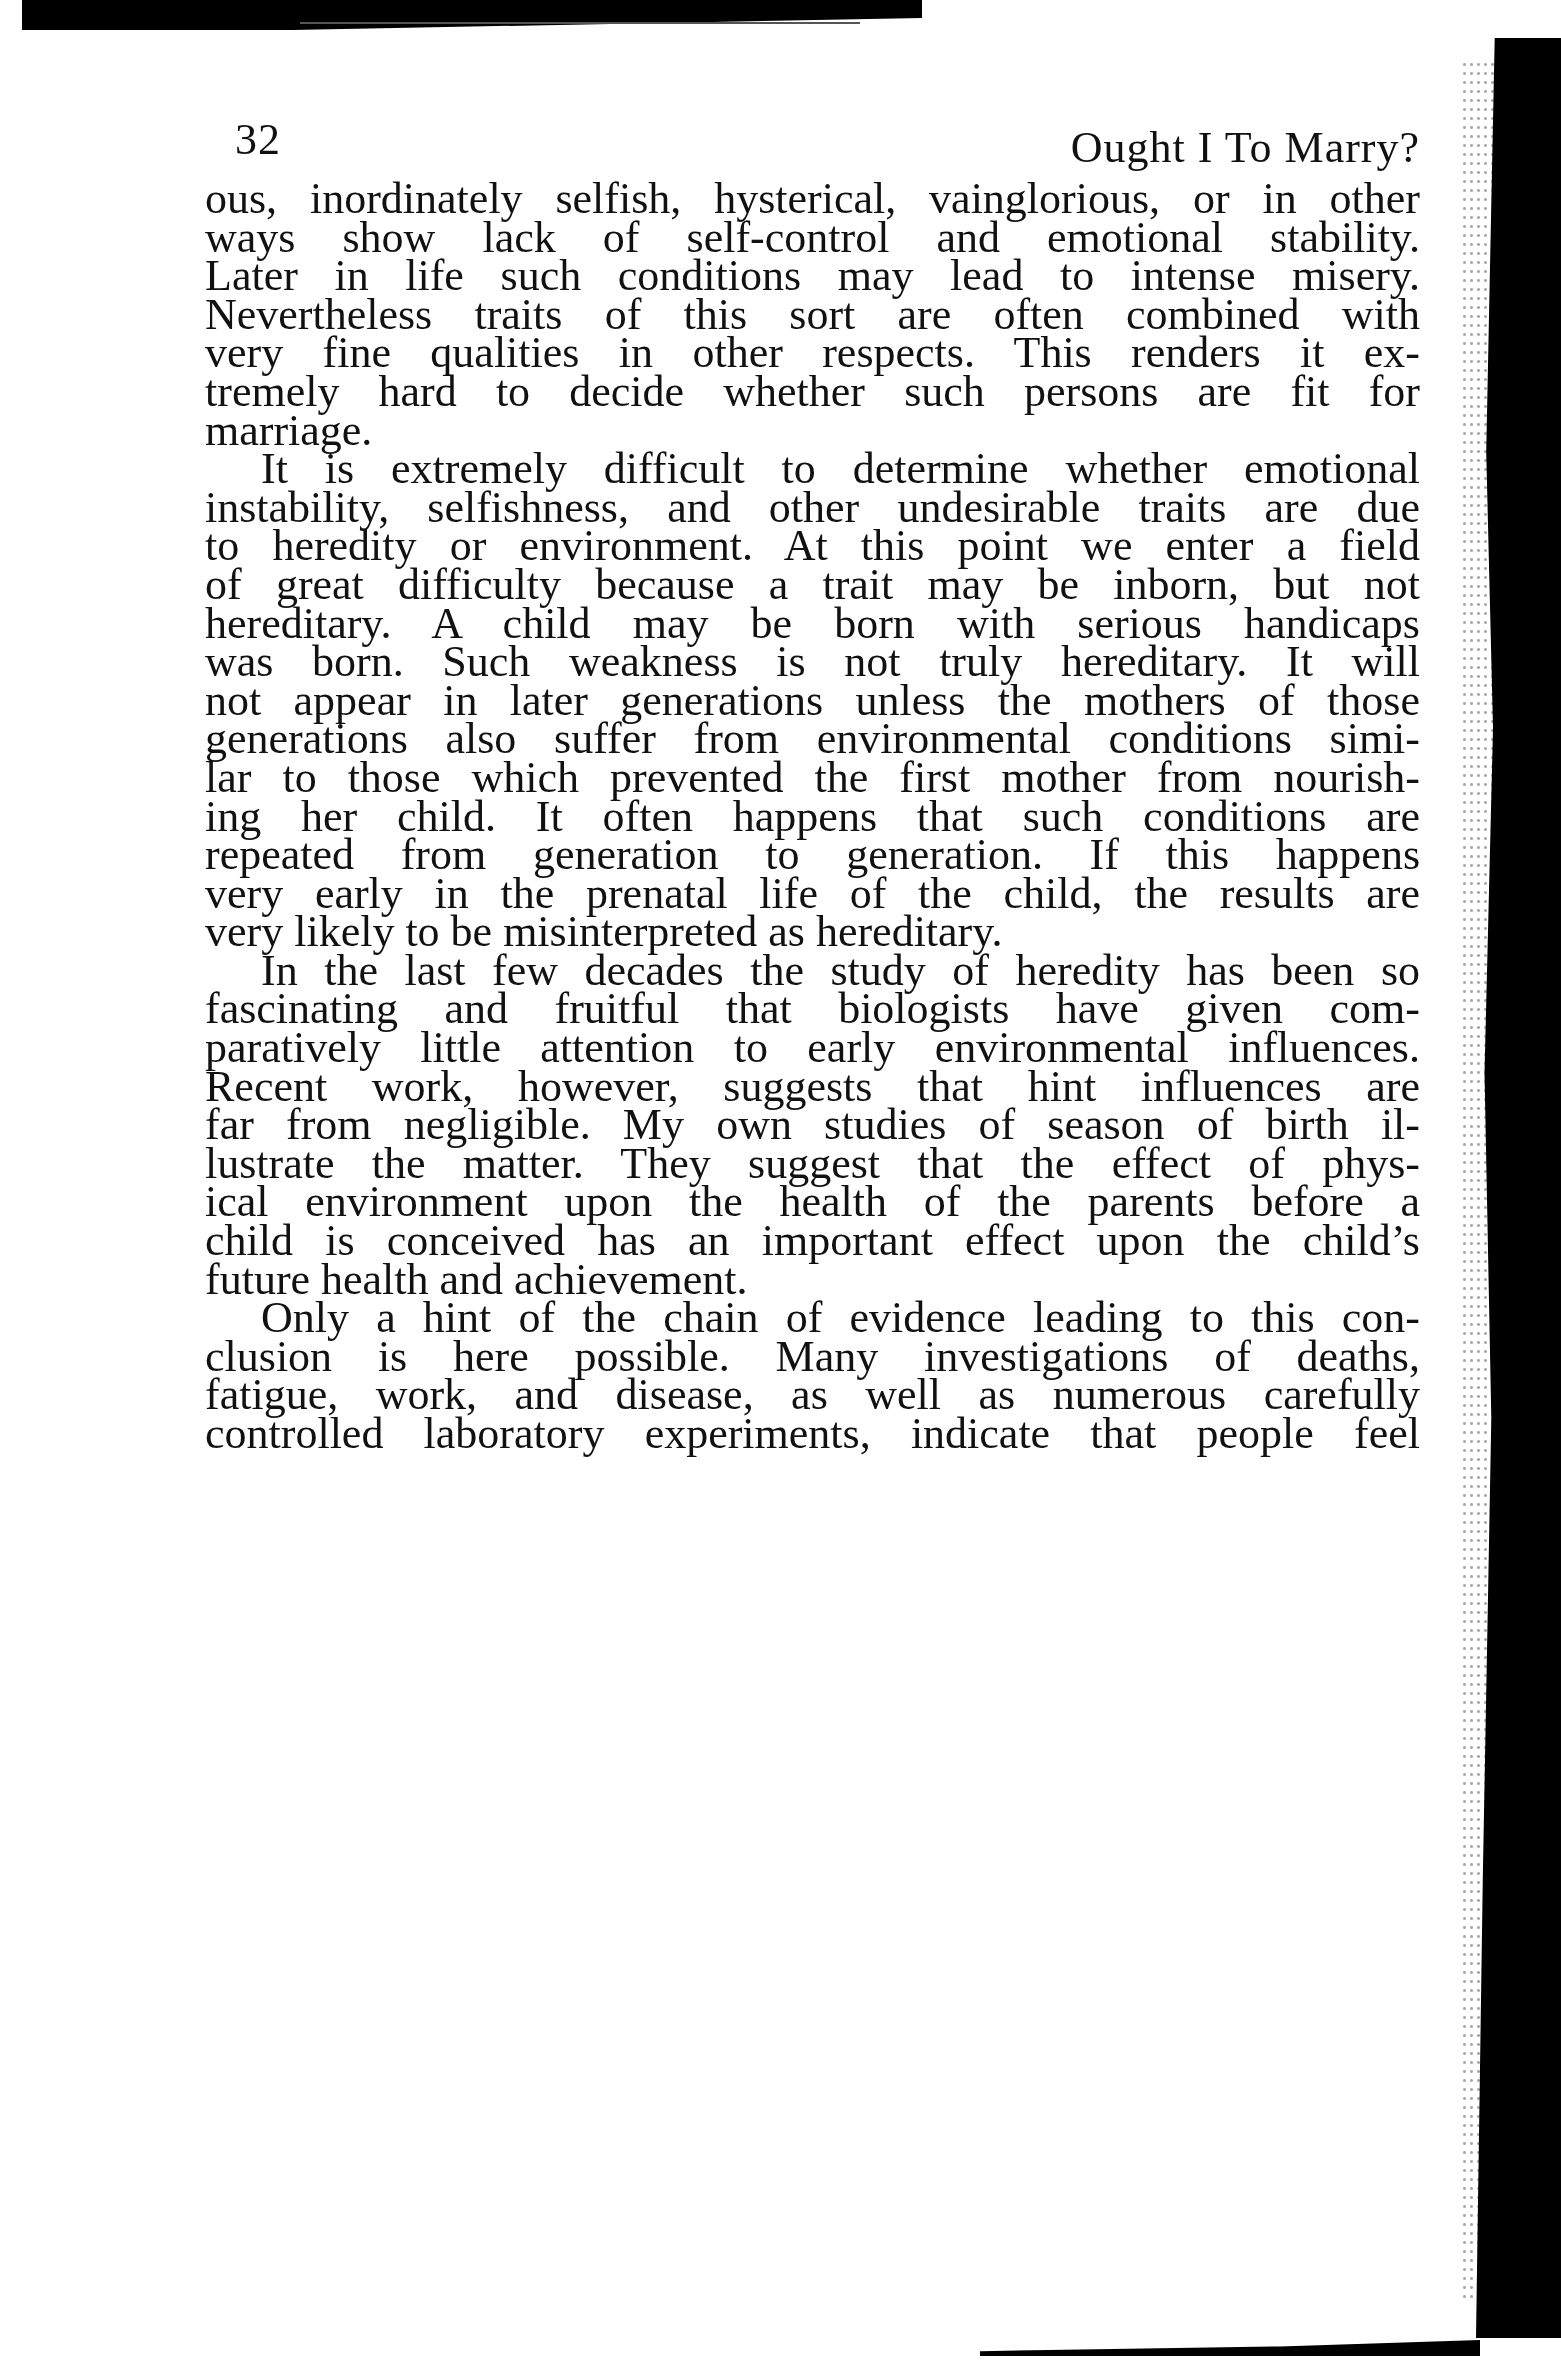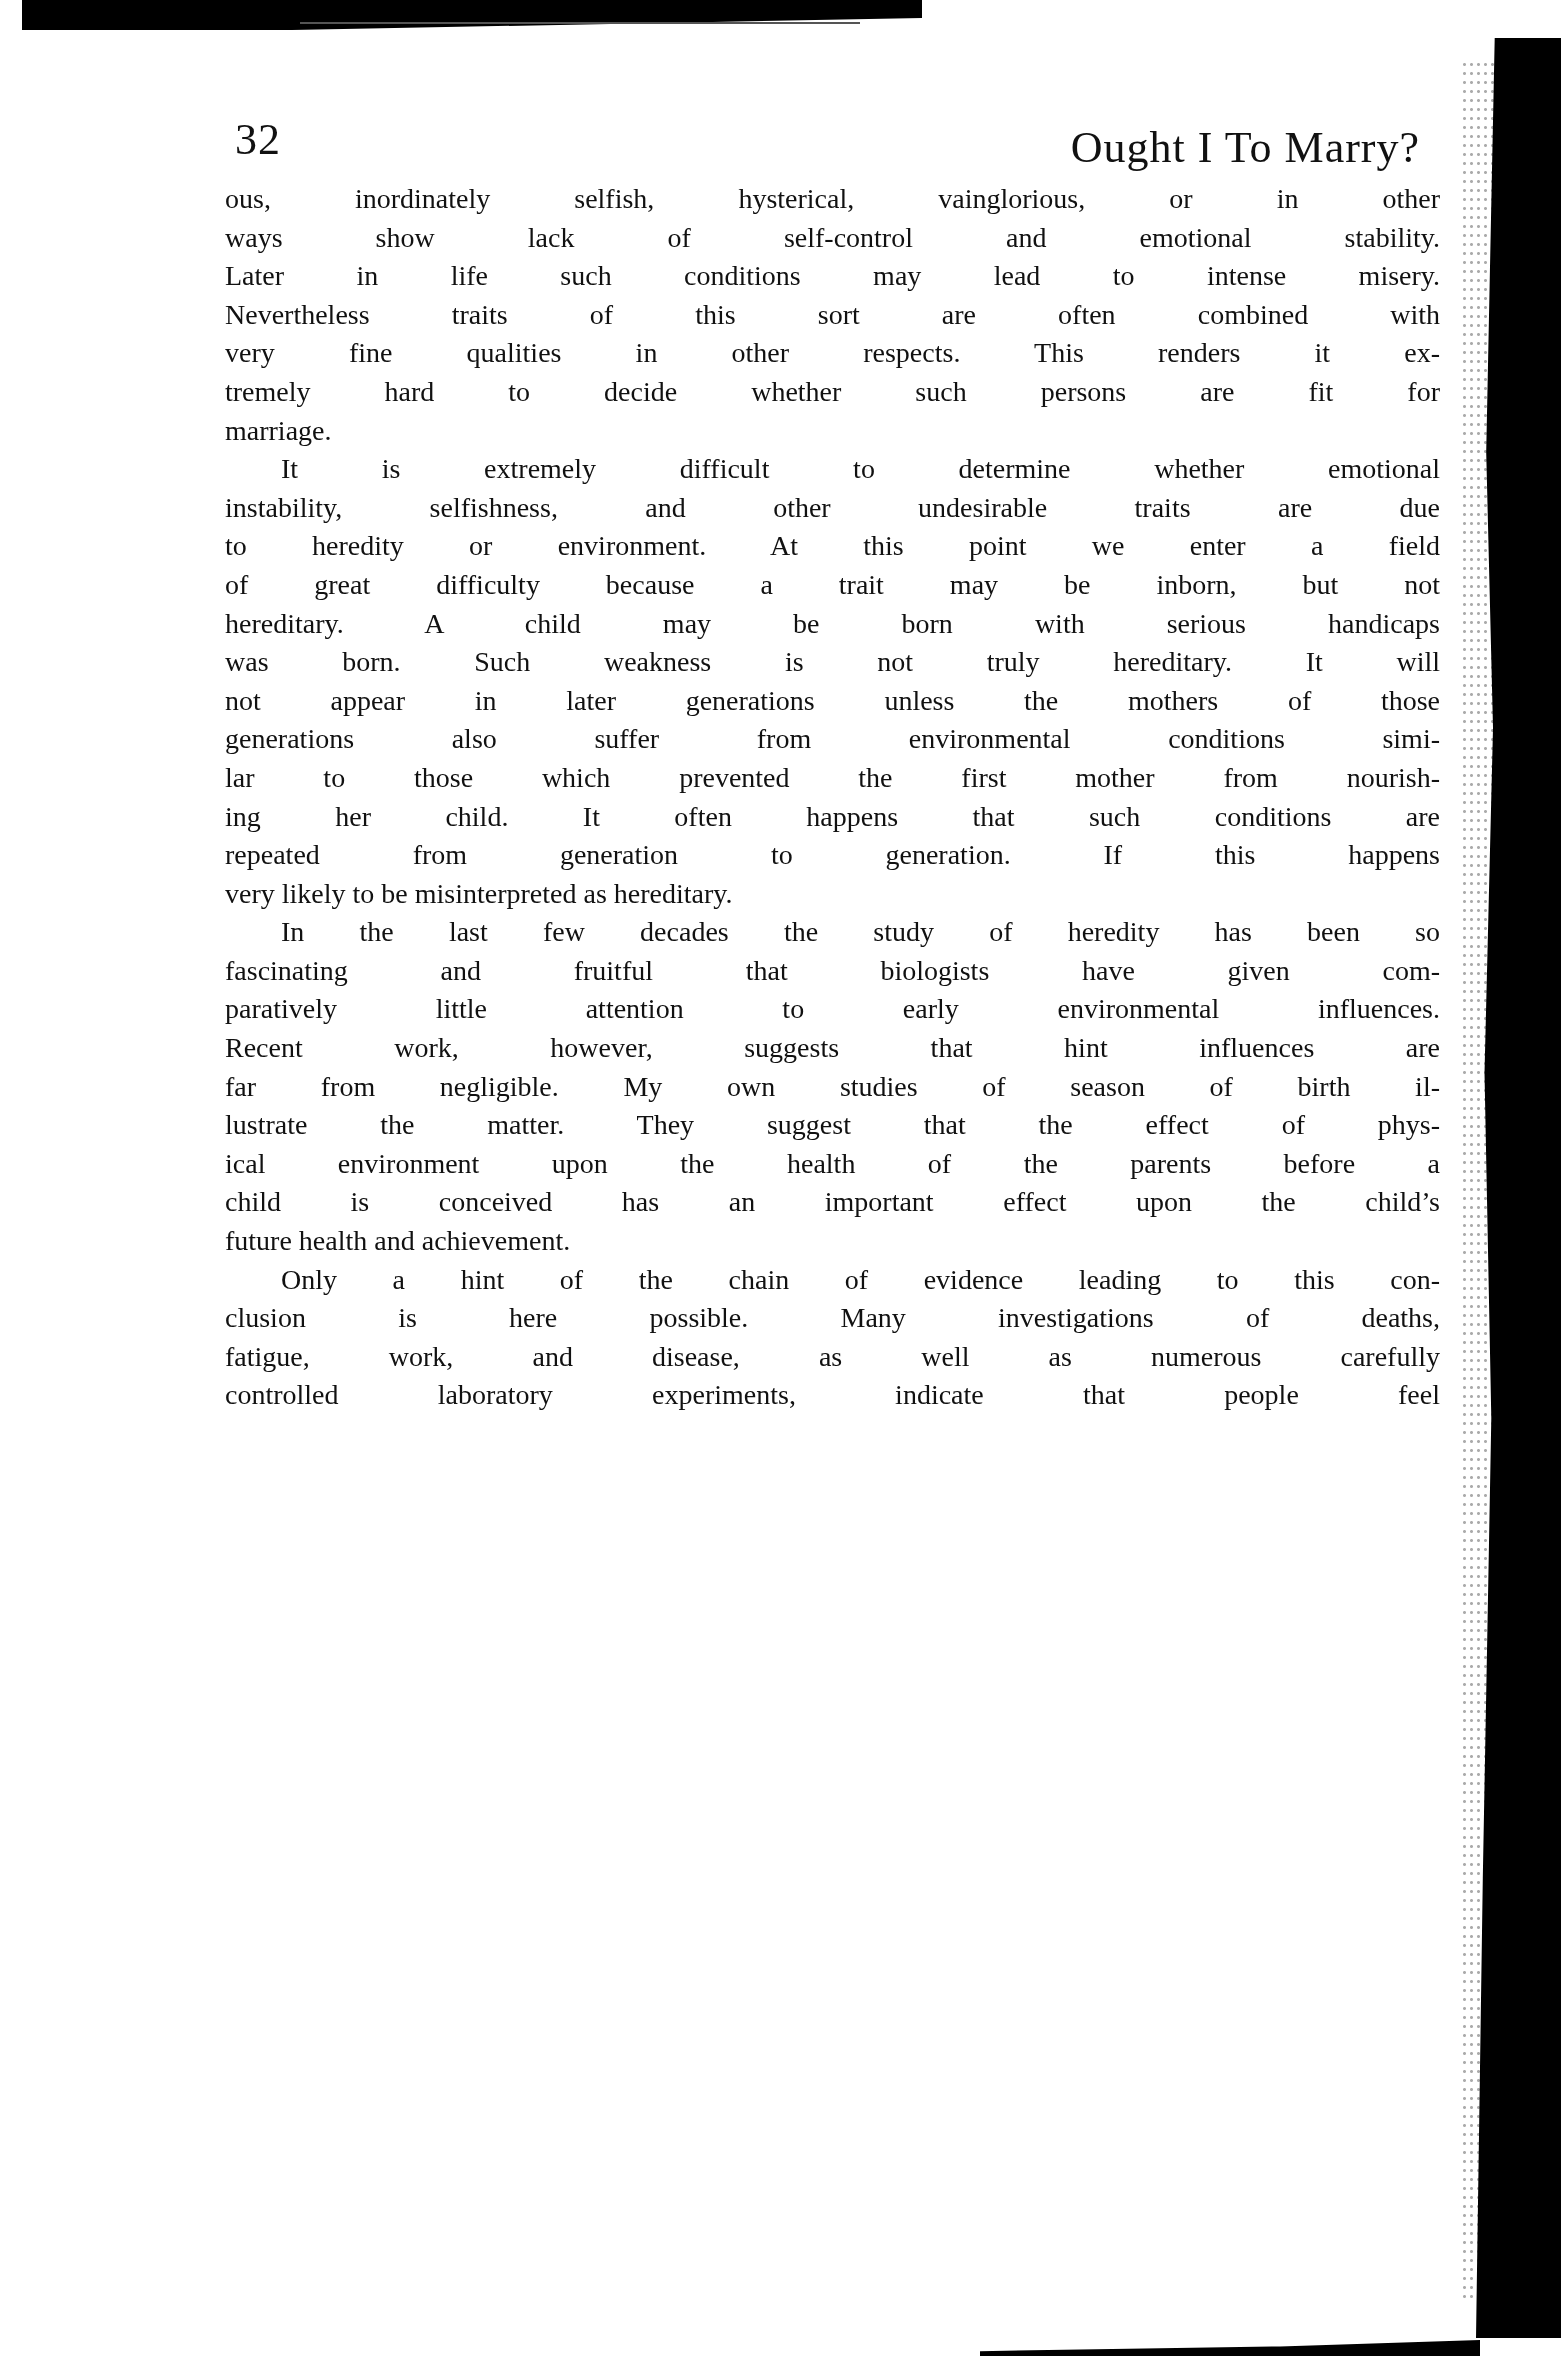--- a/index.html
+++ b/index.html
@@ -101,21 +101,21 @@
       width: 1215px;
     }
     .line.last {
       text-align-last: left;
     }
     .line.indent {
       padding-left: 56px;
       width: 1159px;
     }
     .body-text .line { transform: scaleY(1.0); }
-    .body-text { font-size: 28px; margin-left: 20px; }
+    .body-text { font-size: 44px; }
   </style>
 </head>
 <body>
 
 <div class="top-edge"></div>
 <div class="top-edge-thin"></div>
 <div class="right-edge-speckle"></div>
 <div class="right-edge"></div>
 <div class="bottom-edge"></div>
 
@@ -139,20 +139,21 @@
         <span class="line">instability, selfishness, and other undesirable traits are due</span>
         <span class="line">to heredity or environment. At this point we enter a field</span>
         <span class="line">of great difficulty because a trait may be inborn, but not</span>
         <span class="line">hereditary. A child may be born with serious handicaps</span>
         <span class="line">was born. Such weakness is not truly hereditary. It will</span>
         <span class="line">not appear in later generations unless the mothers of those</span>
         <span class="line">generations also suffer from environmental conditions simi-</span>
         <span class="line">lar to those which prevented the first mother from nourish-</span>
         <span class="line">ing her child. It often happens that such conditions are</span>
         <span class="line">repeated from generation to generation. If this happens</span>
+        <span class="line">very early in the prenatal life of the child, the results are</span>
         <span class="line last">very likely to be misinterpreted as hereditary.</span>
       </div>
       <div>
         <span class="line indent">In the last few decades the study of heredity has been so</span>
         <span class="line">fascinating and fruitful that biologists have given com-</span>
         <span class="line">paratively little attention to early environmental influences.</span>
         <span class="line">Recent work, however, suggests that hint influences are</span>
         <span class="line">far from negligible. My own studies of season of birth il-</span>
         <span class="line">lustrate the matter. They suggest that the effect of phys-</span>
         <span class="line">ical environment upon the health of the parents before a</span>

